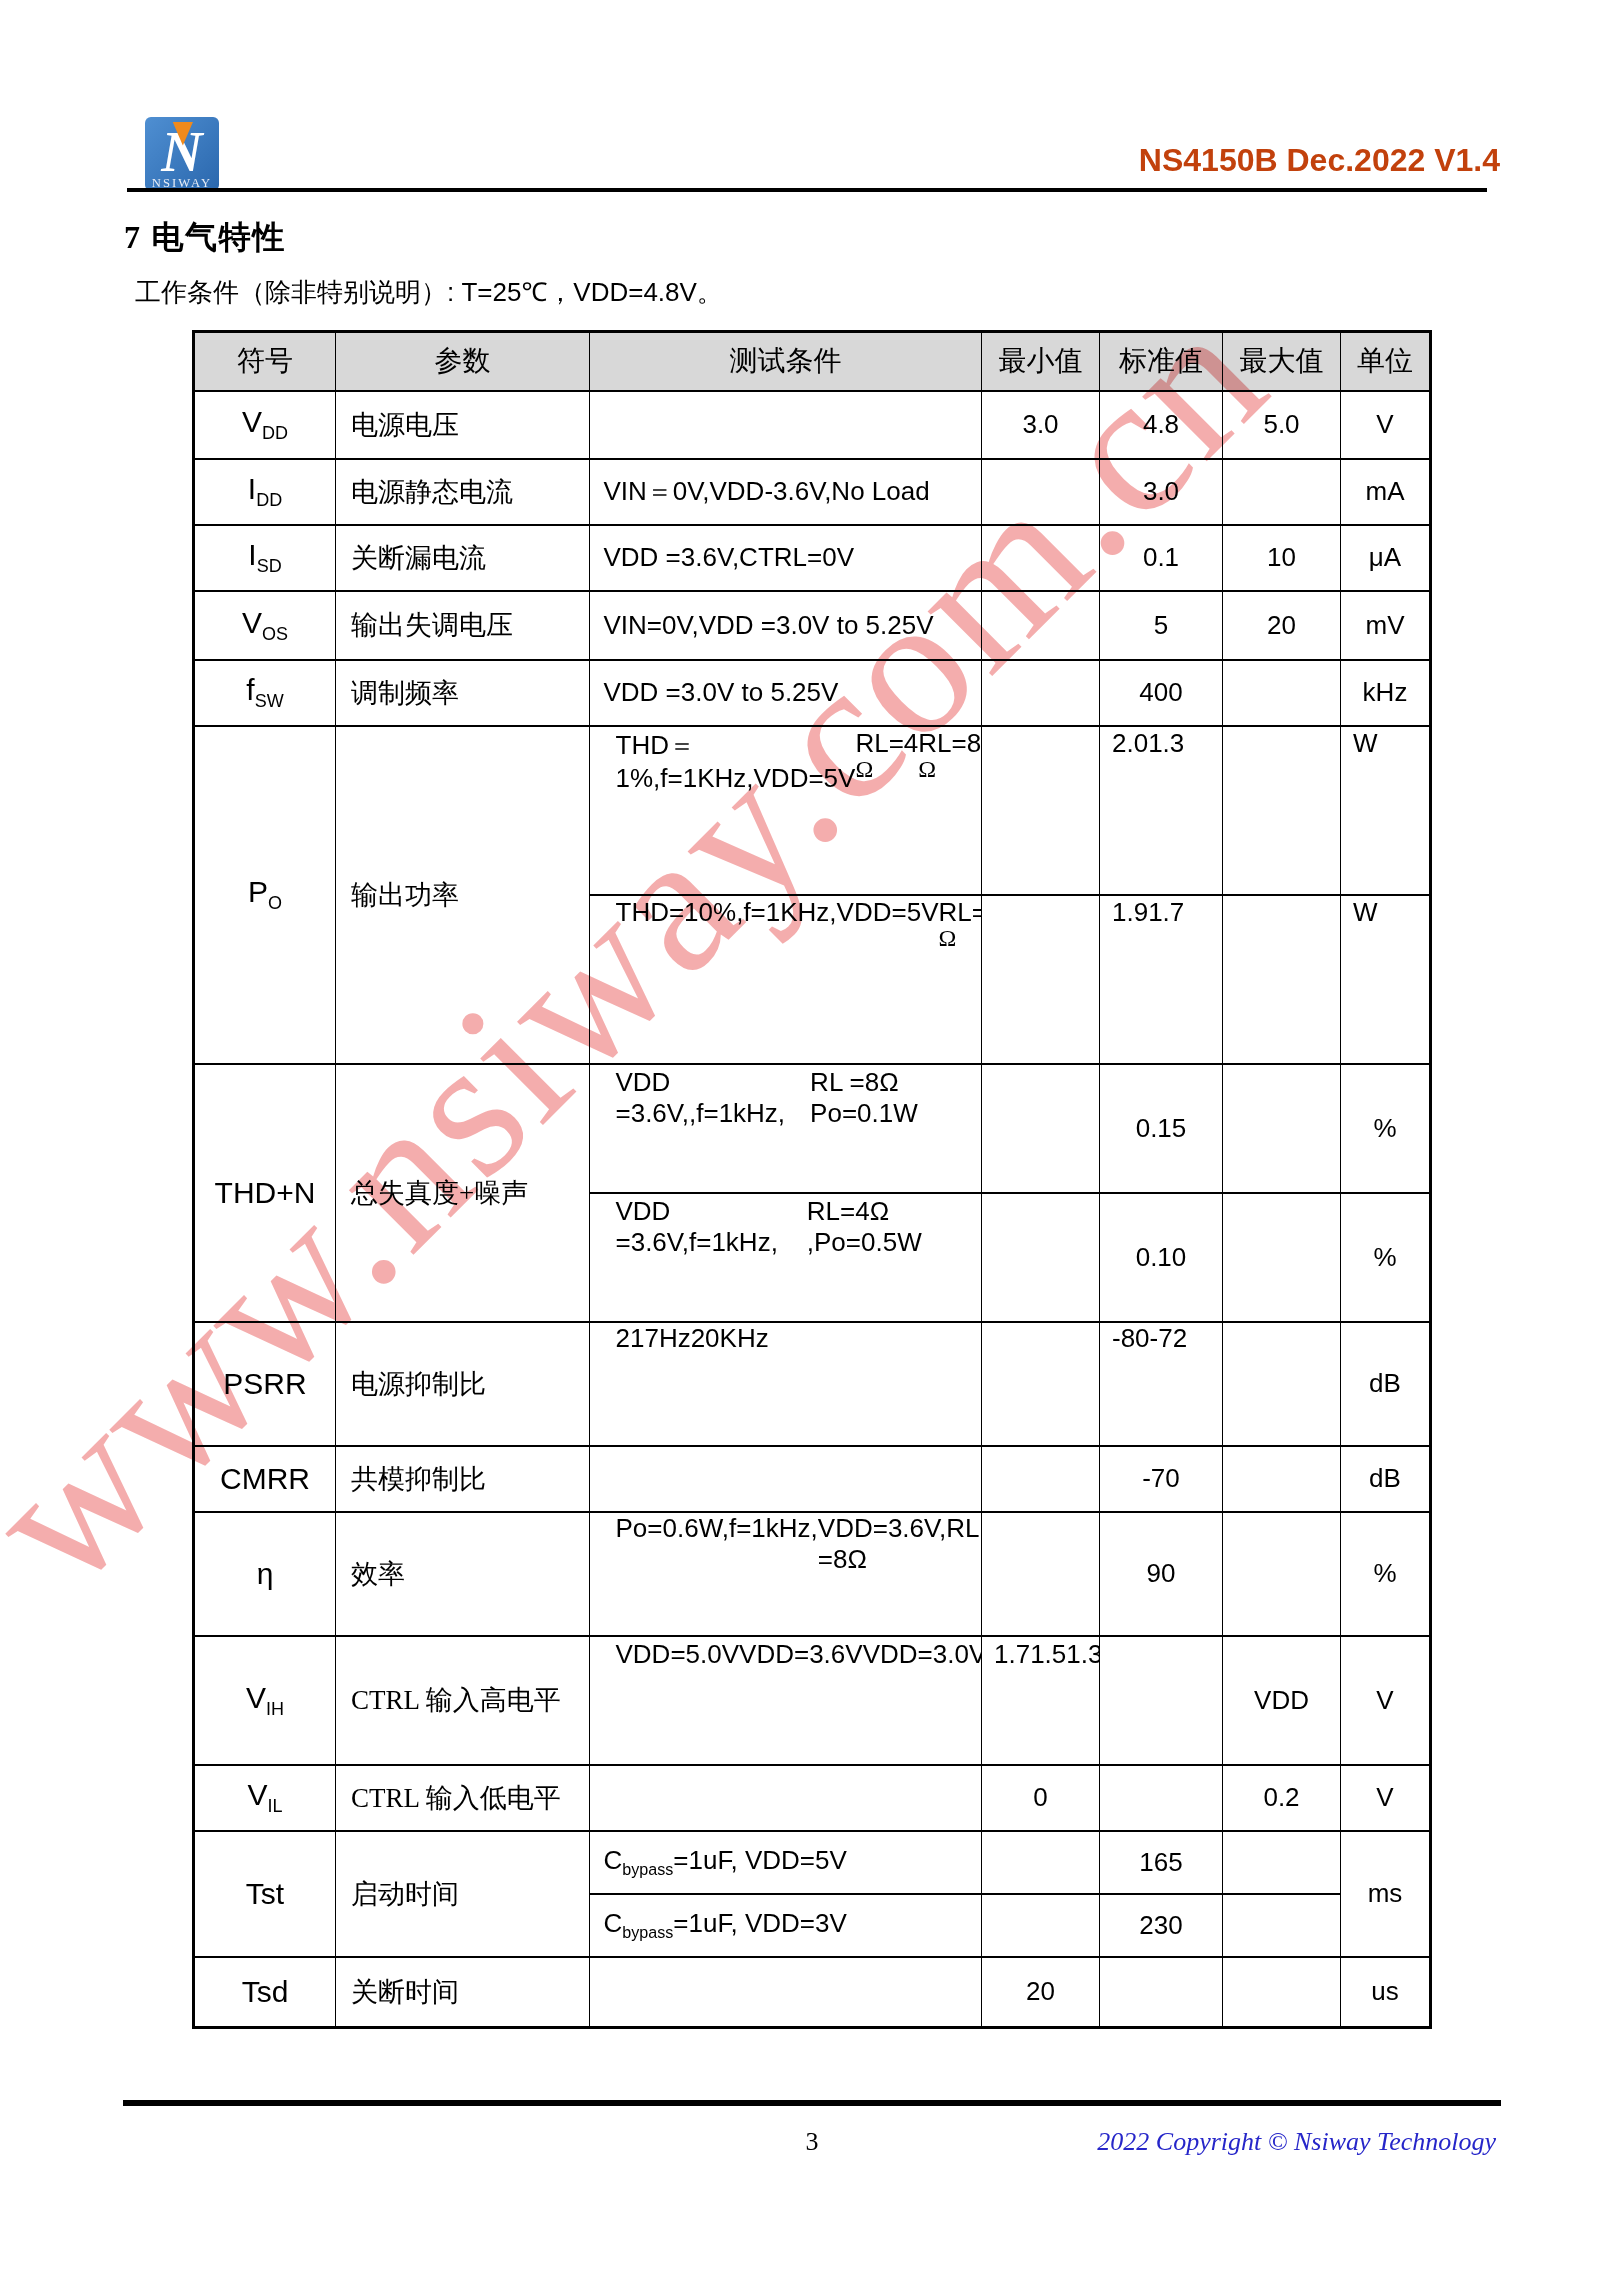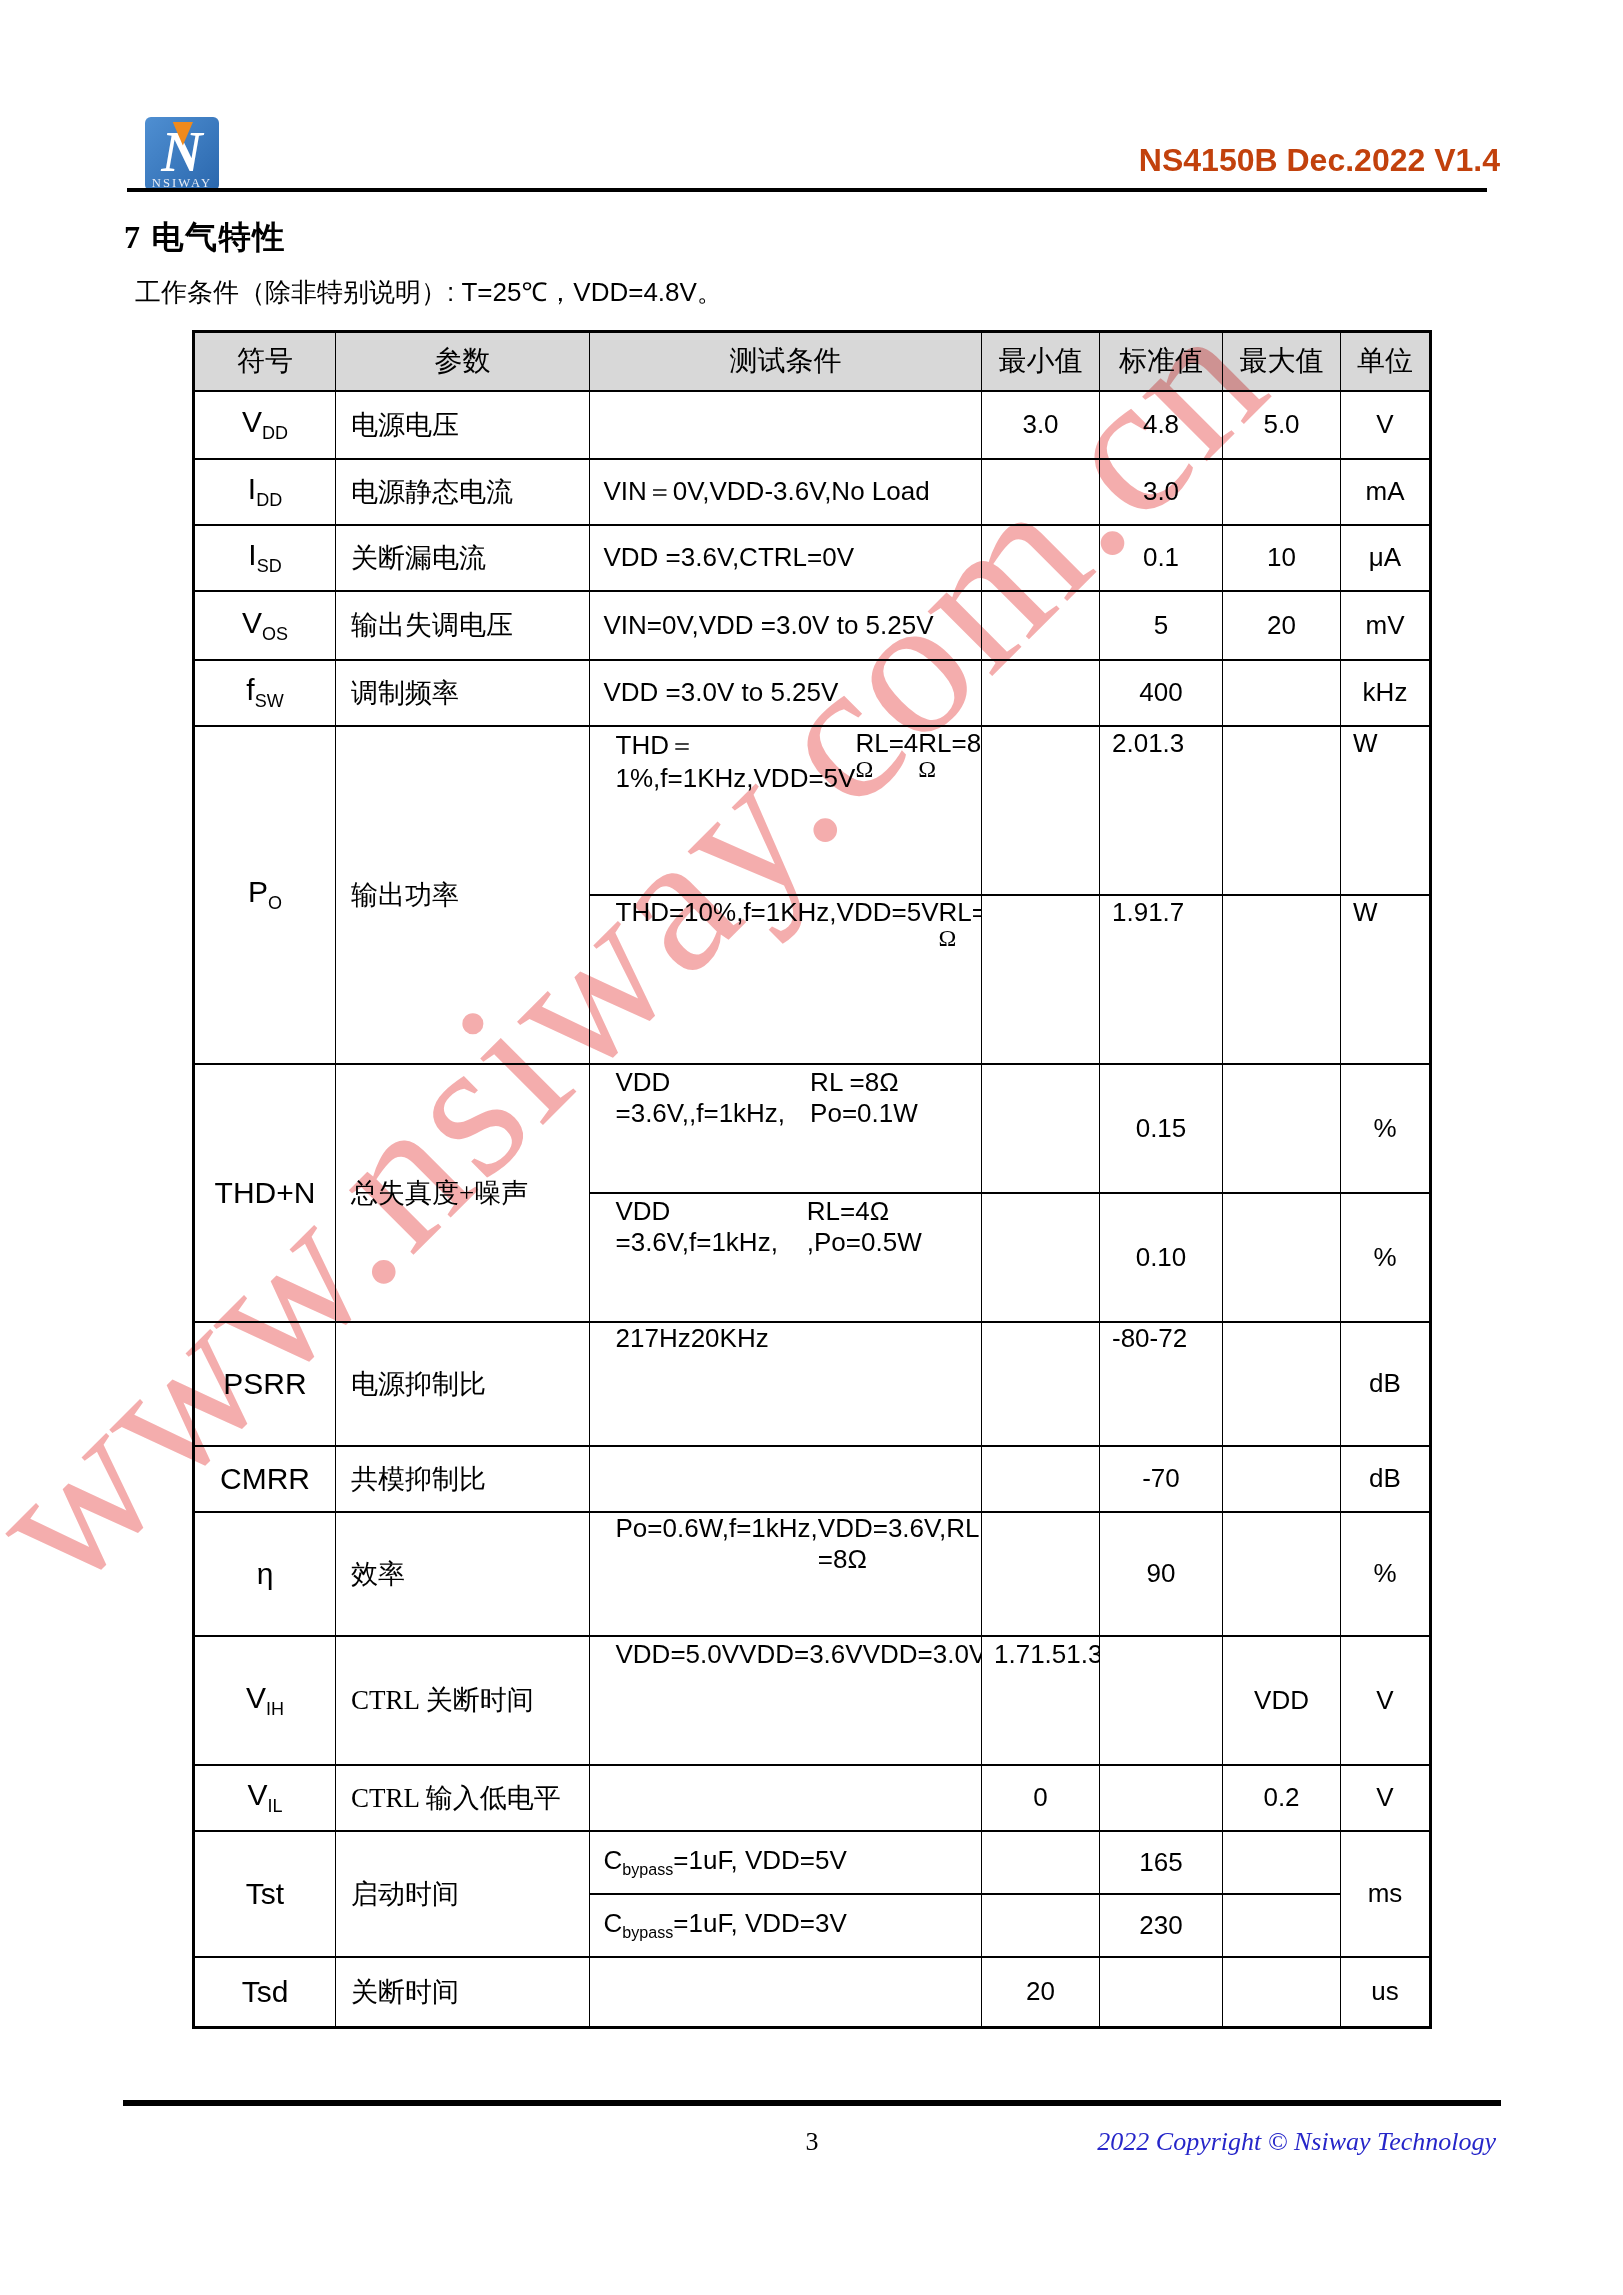--- a/index.html
+++ b/index.html
@@ -274,21 +274,21 @@
               </div>
         </td>
         <td class="val"></td>
         <td class="val">90</td>
         <td class="val"></td>
         <td class="val">%</td>
       </tr>
 
       <tr class="rh152">
         <td class="sym"><span>V</span><sub>IH</sub></td>
-        <td class="param">CTRL 关断时间</td>
+        <td class="param">CTRL 输入高电平</td>
         <td class="cond">
           <div class="lines l152">
                 <div>VDD=5.0V</div>
                 <div>VDD=3.6V</div>
                 <div>VDD=3.0V</div>
               </div>
         </td>
         <td class="val">
           <div class="lines l152">
                 <div>1.7</div>

